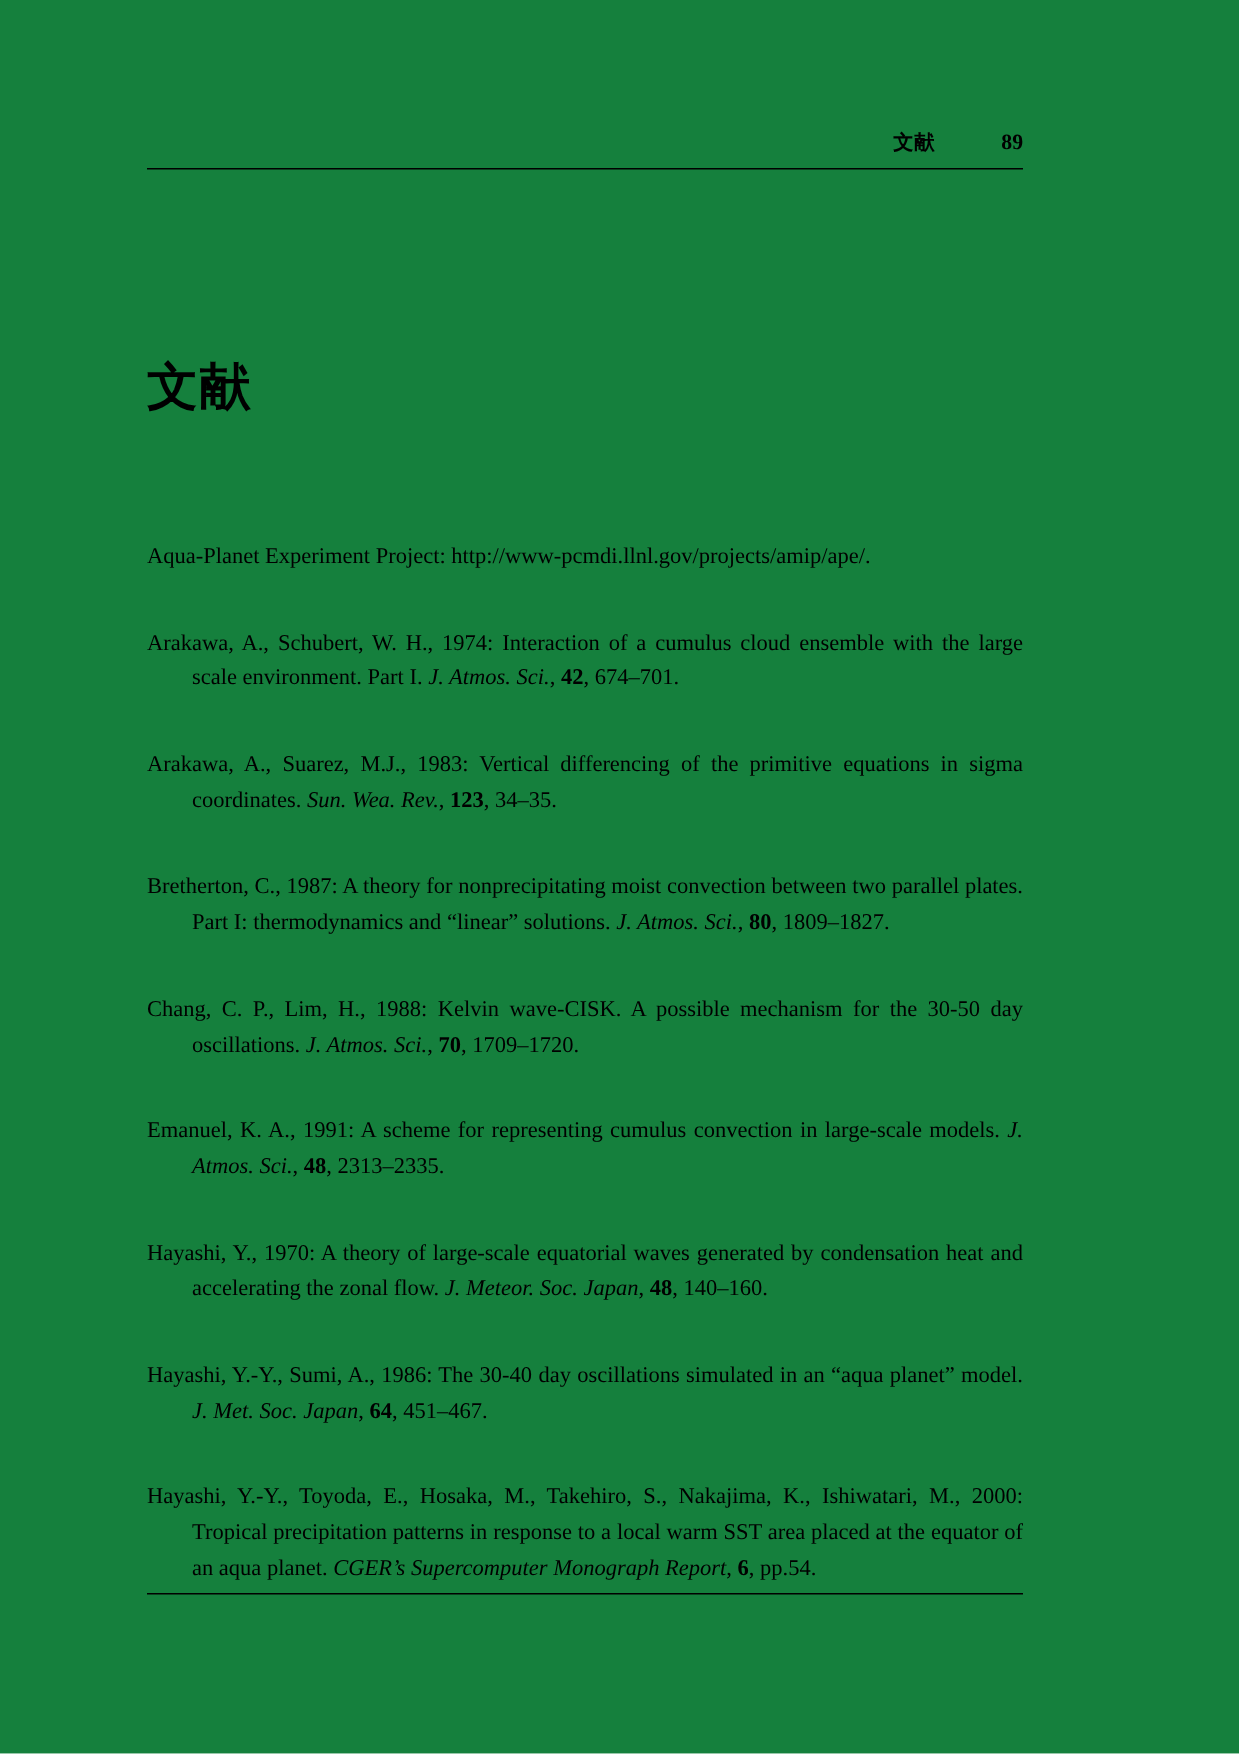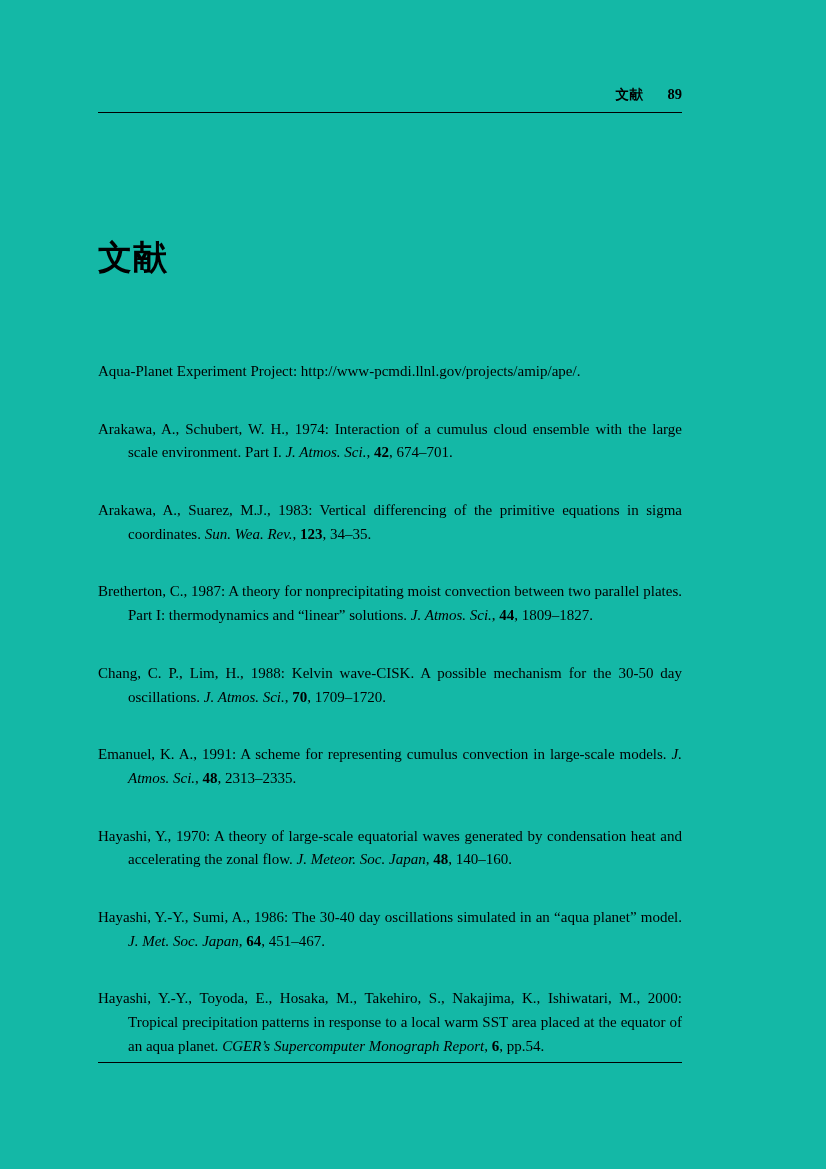--- a/index.html
+++ b/index.html
@@ -4,42 +4,42 @@
 <style>
   html, body {
     margin: 0;
     padding: 0;
     background: #ffffff;
   }
   .page {
     position: relative;
     width: 826px;
     height: 1169px;
-    background: #14b8a6;
+    background: #15803d;
     font-family: "Liberation Serif", serif;
     color: #000000;
     box-sizing: border-box;
     overflow: hidden;
   }
   .header {
     position: absolute;
     left: 98px;
     top: 86px;
     width: 584px;
     display: flex;
     align-items: baseline;
     justify-content: flex-end;
     font-size: 13.5px;
     font-weight: bold;
   }
   .header .head-label {
     letter-spacing: 0.5px;
   }
   .header .head-page {
-    margin-left: 24px;
+    margin-left: 44px;
     font-size: 14.5px;
   }
   .rule-top {
     position: absolute;
     left: 98px;
     top: 112px;
     width: 584px;
     height: 1px;
     background: #000000;
   }
@@ -95,21 +95,21 @@
   </div>
 
   <div class="rule-top"></div>
 
   <h1 class="chapter-title">文献</h1>
 
   <div class="biblio">
       <p class="entry">Aqua-Planet Experiment Project: http://www-pcmdi.llnl.gov/projects/amip/ape/.</p>
       <p class="entry">Arakawa, A., Schubert, W. H., 1974: Interaction of a cumulus cloud ensemble with the large scale environment. Part I. <i>J. Atmos. Sci.</i>, <b>42</b>, 674–701.</p>
       <p class="entry">Arakawa, A., Suarez, M.J., 1983: Vertical differencing of the primitive equations in sigma coordinates. <i>Sun. Wea. Rev.</i>, <b>123</b>, 34–35.</p>
-      <p class="entry">Bretherton, C., 1987: A theory for nonprecipitating moist convection between two parallel plates. Part I: thermodynamics and “linear” solutions. <i>J. Atmos. Sci.</i>, <b>44</b>, 1809–1827.</p>
+      <p class="entry">Bretherton, C., 1987: A theory for nonprecipitating moist convection between two parallel plates. Part I: thermodynamics and “linear” solutions. <i>J. Atmos. Sci.</i>, <b>80</b>, 1809–1827.</p>
       <p class="entry">Chang, C. P., Lim, H., 1988: Kelvin wave-CISK. A possible mechanism for the 30-50 day oscillations. <i>J. Atmos. Sci.</i>, <b>70</b>, 1709–1720.</p>
       <p class="entry">Emanuel, K. A., 1991: A scheme for representing cumulus convection in large-scale models. <i>J. Atmos. Sci.</i>, <b>48</b>, 2313–2335.</p>
       <p class="entry">Hayashi, Y., 1970: A theory of large-scale equatorial waves generated by condensation heat and accelerating the zonal flow. <i>J. Meteor. Soc. Japan</i>, <b>48</b>, 140–160.</p>
       <p class="entry">Hayashi, Y.-Y., Sumi, A., 1986: The 30-40 day oscillations simulated in an “aqua planet” model. <i>J. Met. Soc. Japan</i>, <b>64</b>, 451–467.</p>
       <p class="entry">Hayashi, Y.-Y., Toyoda, E., Hosaka, M., Takehiro, S., Nakajima, K., Ishiwatari, M., 2000: Tropical precipitation patterns in response to a local warm SST area placed at the equator of an aqua planet. <i>CGER’s Supercomputer Monograph Report</i>, <b>6</b>, pp.54.</p>
     </div>
 
   <div class="rule-bottom"></div>
 
 </div>

